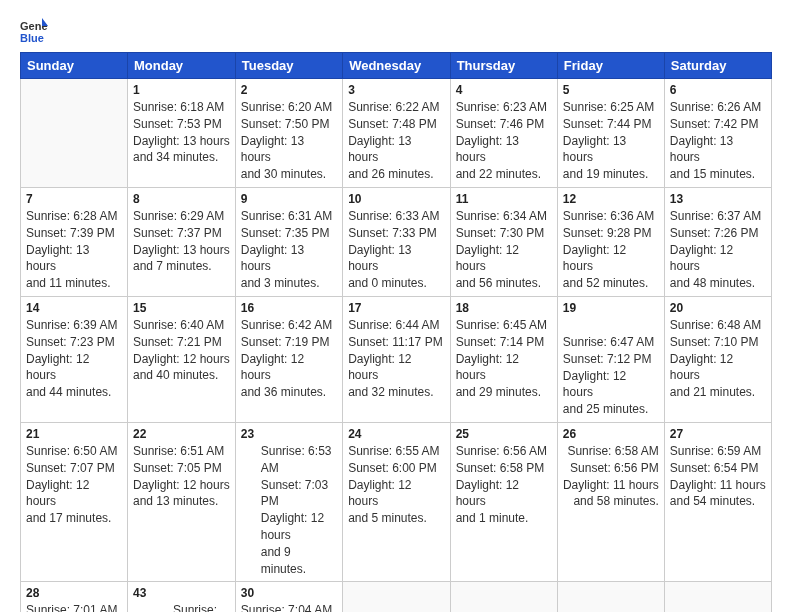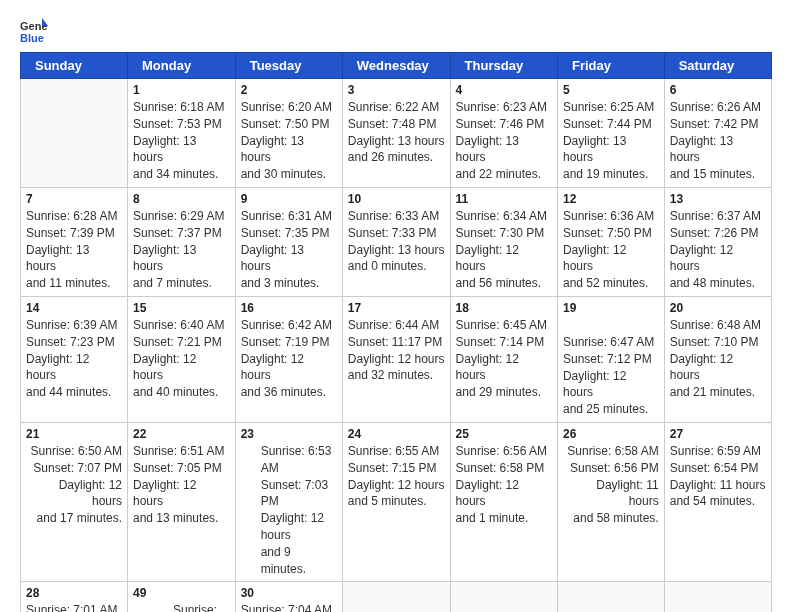--- a/index.html
+++ b/index.html
@@ -46,21 +46,21 @@
     }
     .calendar {
       width: 100%;
       border-collapse: collapse;
       border: 1px solid #ccc;
     }
     .calendar th {
       background: #2255cc;
       color: #fff;
       text-align: left;
-      padding: 5px 14px;
+      padding: 5px 6px;
       font-size: 13px;
       font-weight: bold;
       border: 1px solid #1a44aa;
       margin-left: 17px;
     }
     .calendar td {
       vertical-align: top;
       border: 1px solid #ccc;
       padding: 4px 5px;
       width: 108px;
@@ -197,21 +197,21 @@
           <td>
             <span class="day-number">11</span>
             <div class="day-info" style="white-space: pre-line;">Sunrise: 6:34 AM
 Sunset: 7:30 PM
 Daylight: 12 hours
 and 56 minutes.</div>
           </td>
           <td>
             <span class="day-number">12</span>
             <div class="day-info" style="white-space: pre-line;">Sunrise: 6:36 AM
-Sunset: 7:50 PM
+Sunset: 9:28 PM
 Daylight: 12 hours
 and 52 minutes.</div>
           </td>
           <td>
             <span class="day-number">13</span>
             <div class="day-info" style="white-space: pre-line;">Sunrise: 6:37 AM
 Sunset: 7:26 PM
 Daylight: 12 hours
 and 48 minutes.</div>
           </td>
@@ -263,21 +263,21 @@
             <span class="day-number">20</span>
             <div class="day-info" style="white-space: pre-line;">Sunrise: 6:48 AM
 Sunset: 7:10 PM
 Daylight: 12 hours
 and 21 minutes.</div>
           </td>
         </tr>
         <tr>
           <td>
             <span class="day-number">21</span>
-            <div class="day-info" style="white-space: pre-line; text-align: right;">Sunrise: 6:50 AM
+            <div class="day-info" style="white-space: pre-line;">Sunrise: 6:50 AM
 Sunset: 7:07 PM
 Daylight: 12 hours
 and 17 minutes.</div>
           </td>
           <td>
             <span class="day-number">22</span>
             <div class="day-info" style="white-space: pre-line;">Sunrise: 6:51 AM
 Sunset: 7:05 PM
 Daylight: 12 hours
 and 13 minutes.</div>
@@ -285,21 +285,21 @@
           <td>
             <span class="day-number">23</span>
             <div class="day-info" style="white-space: pre-line; margin-left: 20px;">Sunrise: 6:53 AM
 Sunset: 7:03 PM
 Daylight: 12 hours
 and 9 minutes.</div>
           </td>
           <td>
             <span class="day-number">24</span>
             <div class="day-info" style="white-space: pre-line;">Sunrise: 6:55 AM
-Sunset: 7:15 PM
+Sunset: 6:00 PM
 Daylight: 12 hours
 and 5 minutes.</div>
           </td>
           <td>
             <span class="day-number">25</span>
             <div class="day-info" style="white-space: pre-line;">Sunrise: 6:56 AM
 Sunset: 6:58 PM
 Daylight: 12 hours
 and 1 minute.</div>
           </td>
@@ -320,21 +320,21 @@
         </tr>
         <tr>
           <td>
             <span class="day-number">28</span>
             <div class="day-info" style="white-space: pre-line;">Sunrise: 7:01 AM
 Sunset: 6:51 PM
 Daylight: 11 hours
 and 50 minutes.</div>
           </td>
           <td>
-            <span class="day-number">49</span>
+            <span class="day-number">43</span>
             <div class="day-info" style="white-space: pre-line; margin-left: 40px;">Sunrise: 7:03 AM
 Sunset: 6:49 PM
 Daylight: 11 hours
 and 46 minutes.</div>
           </td>
           <td>
             <span class="day-number">30</span>
             <div class="day-info" style="white-space: pre-line;">Sunrise: 7:04 AM
 Sunset: 6:47 PM
 Daylight: 11 hours

